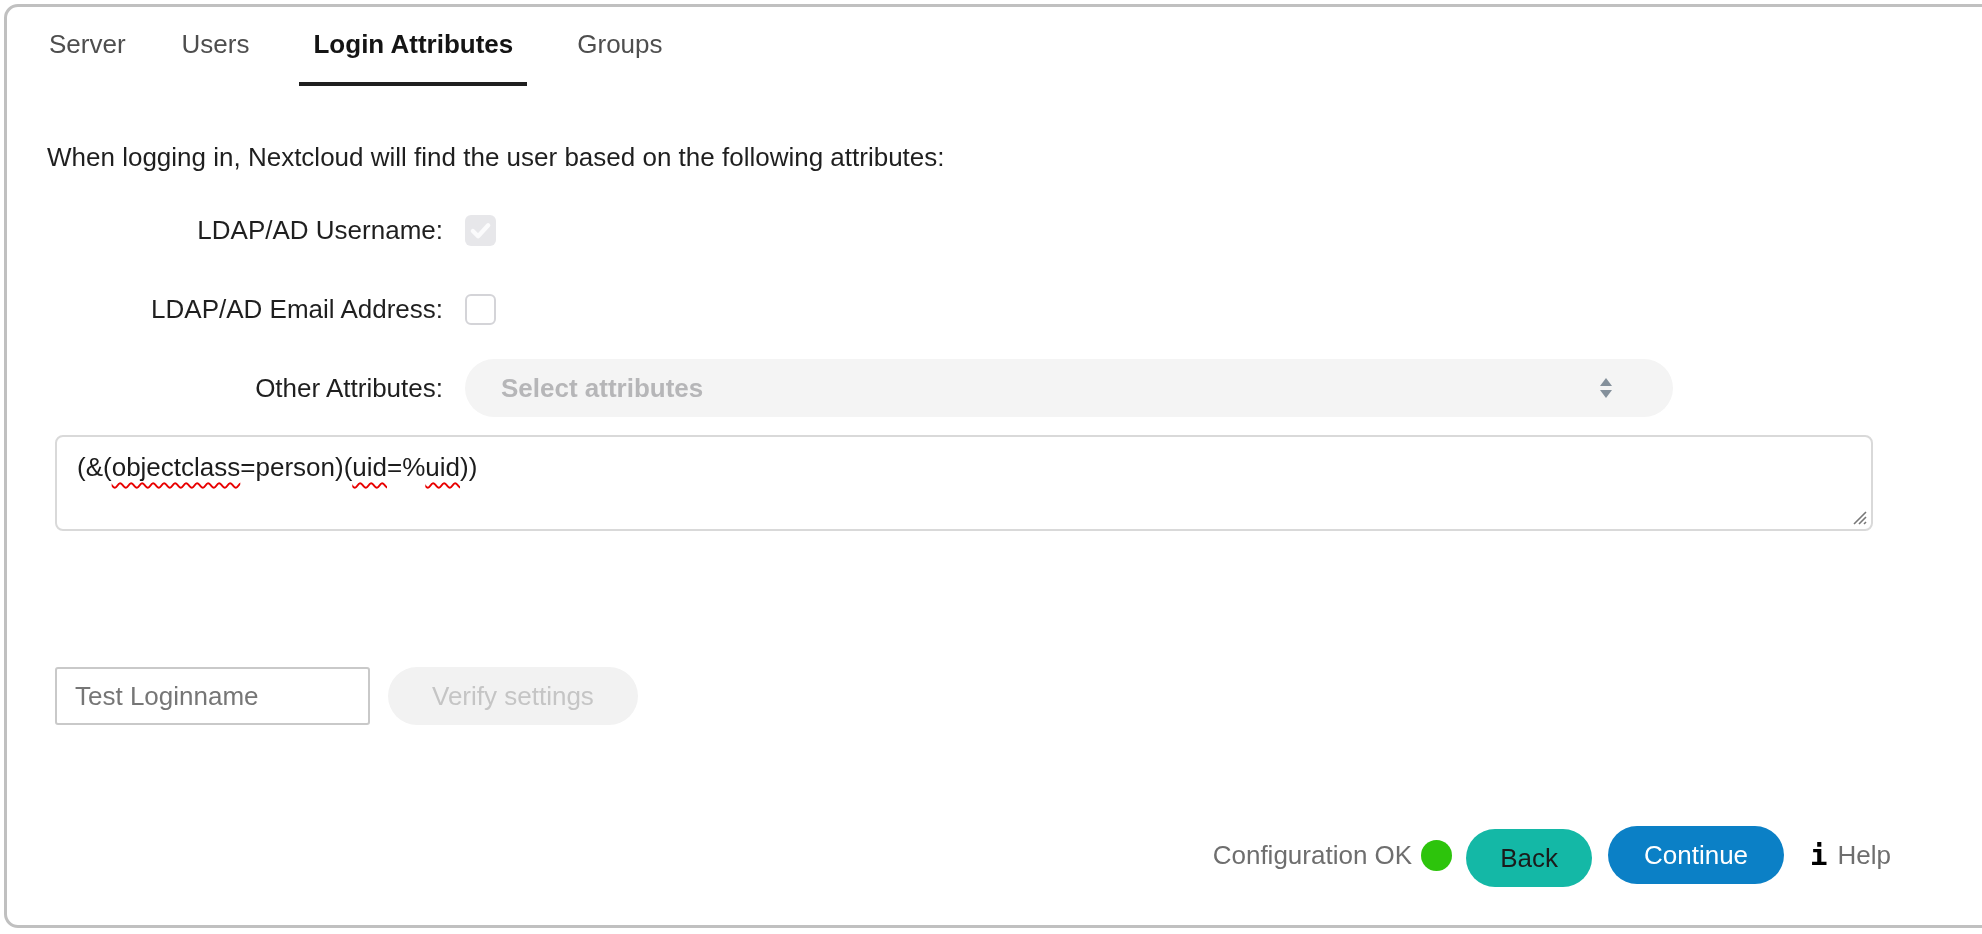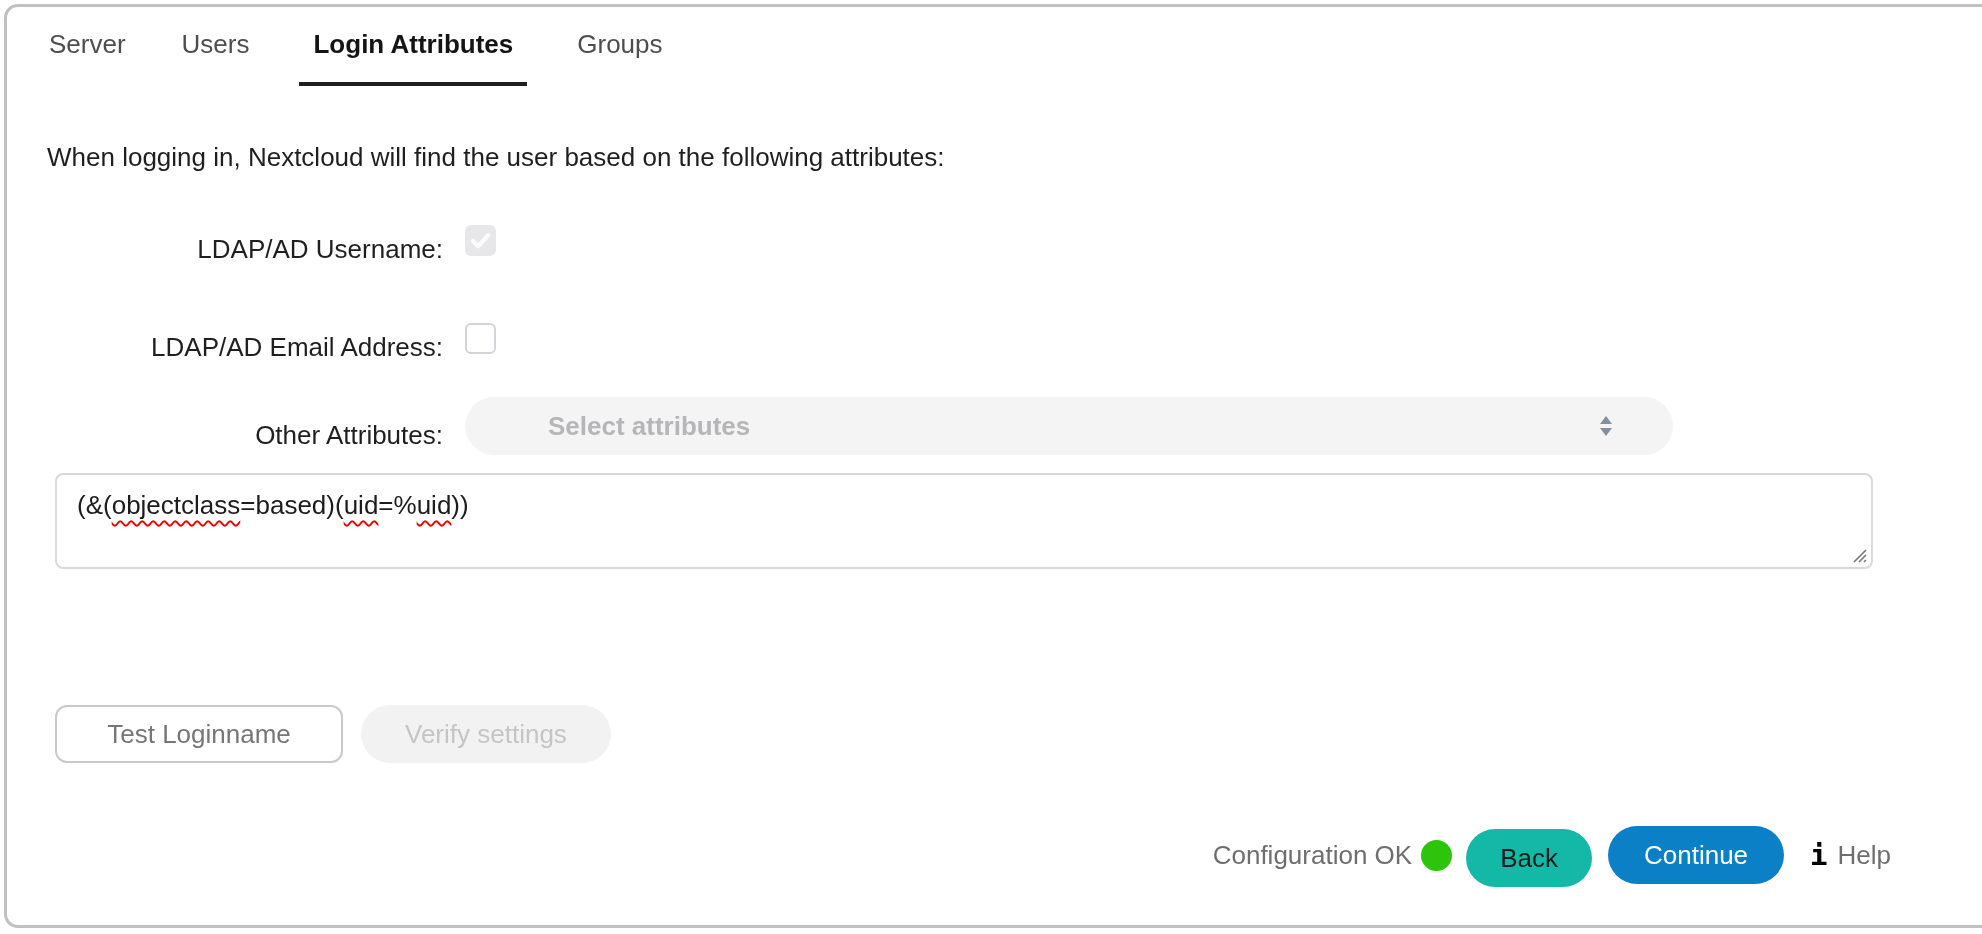--- a/index.html
+++ b/index.html
@@ -50,21 +50,20 @@
   .frow {
     display: flex;
     align-items: center;
   }
   .frow .lbl {
     width: 398px;
     text-align: right;
     font-size: 26px;
     color: #1f1f1f;
     flex: none;
-    margin-top: 19px;
   }
   .row-username { margin-top: 42px; }
   .row-email    { margin-top: 48px; }
   .row-other    { margin-top: 34px; }
   .ctrl { margin-left: 22px; display: flex; align-items: center; }
   
   .checkbox {
     width: 31px; height: 31px;
     border-radius: 6px;
     background: #fff;
@@ -84,21 +83,20 @@
     background: #f4f4f4;
     border-radius: 29px;
     display: flex; align-items: center;
     padding-left: 36px;
     cursor: default;
   }
   .select-pill .ph {
     font-size: 26px;
     font-weight: bold;
     color: #b6b6b8;
-    margin-left: 47px;
   }
   .select-pill .sort-icon {
     position: absolute;
     right: 58px; top: 17px;
   }
   
   .editlink-row {
     margin-left: 38px;
     margin-top: 40px;
     width: 398px;
@@ -131,29 +129,28 @@
     text-decoration-thickness: 2px;
     text-underline-offset: 6px;
   }
   .resize-handle { position: absolute; right: 3px; bottom: 3px; }
   
   .test-row {
     margin: 136px 0 0 48px;
     display: flex; align-items: center;
   }
   .test-input {
-    width: 288px; height: 58px;
+    width: 315px; height: 58px;
     border: 2px solid #c9c9c9;
-    border-radius: 12px;
+    border-radius: 3px;
     font-size: 26px;
     padding: 0 18px;
     color: #1f1f1f;
     font-family: "Liberation Sans", "DejaVu Sans", sans-serif;
     outline: none;
-    text-align: center;
   }
   .test-input::placeholder { color: #767676; opacity: 1; }
   .btn {
     height: 58px;
     border: none;
     border-radius: 29px;
     font-size: 26px;
     font-weight: normal;
     font-family: "Liberation Sans", "DejaVu Sans", sans-serif;
     display: flex; align-items: center; justify-content: center;
@@ -253,21 +250,21 @@
             <path d="M9 22 L3 14 H15 Z" fill="#84909b"></path>
           </svg>
         </div>
       </div>
     </div>
 
   </div>
 
 
   <div class="query-box">
-    <span><span>(&amp;(</span><span class="misspelled">objectclass</span><span>=based)(</span><span class="misspelled">uid</span><span>=%</span><span class="misspelled">uid</span><span>))</span></span>
+    <span><span>(&amp;(</span><span class="misspelled">objectclass</span><span>=person)(</span><span class="misspelled">uid</span><span>=%</span><span class="misspelled">uid</span><span>))</span></span>
     <svg class="resize-handle" width="20" height="20" viewBox="0 0 20 20">
       <path d="M18 6 L6 18 M18 11 L11 18 M18 16 L16 18" stroke="#787878" stroke-width="1.6" fill="none"></path>
     </svg>
   </div>
 
   <div class="test-row">
     <input class="test-input" type="text" placeholder="Test Loginname" style="">
     <button class="btn btn-verify">Verify settings</button>
   </div>
 

